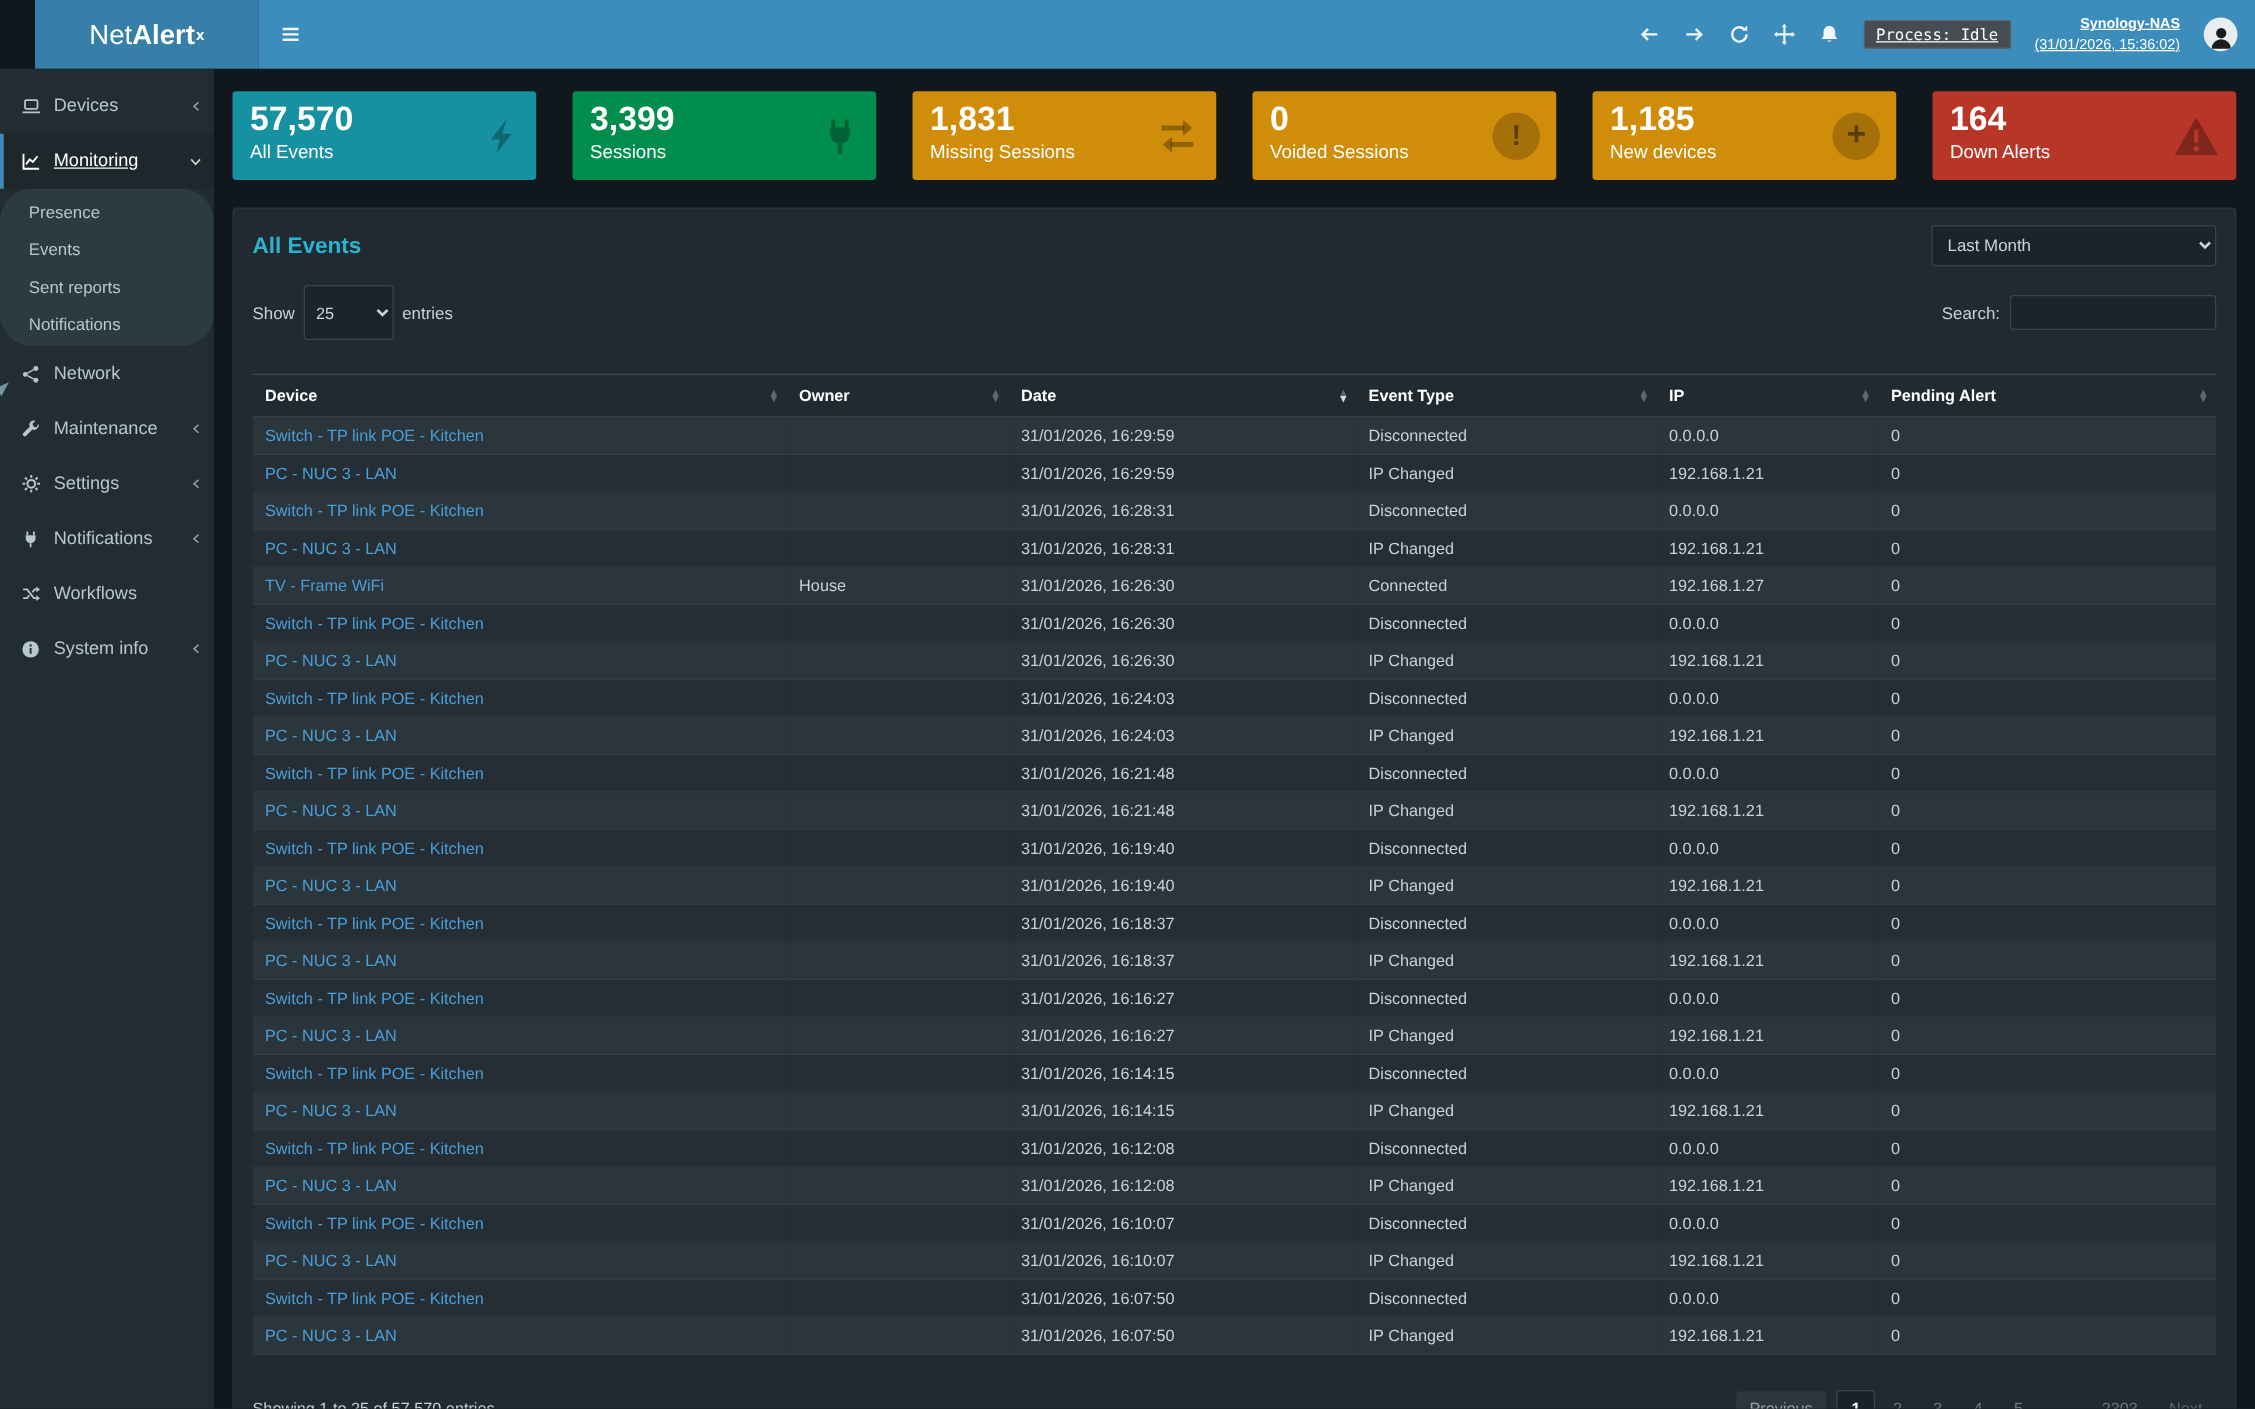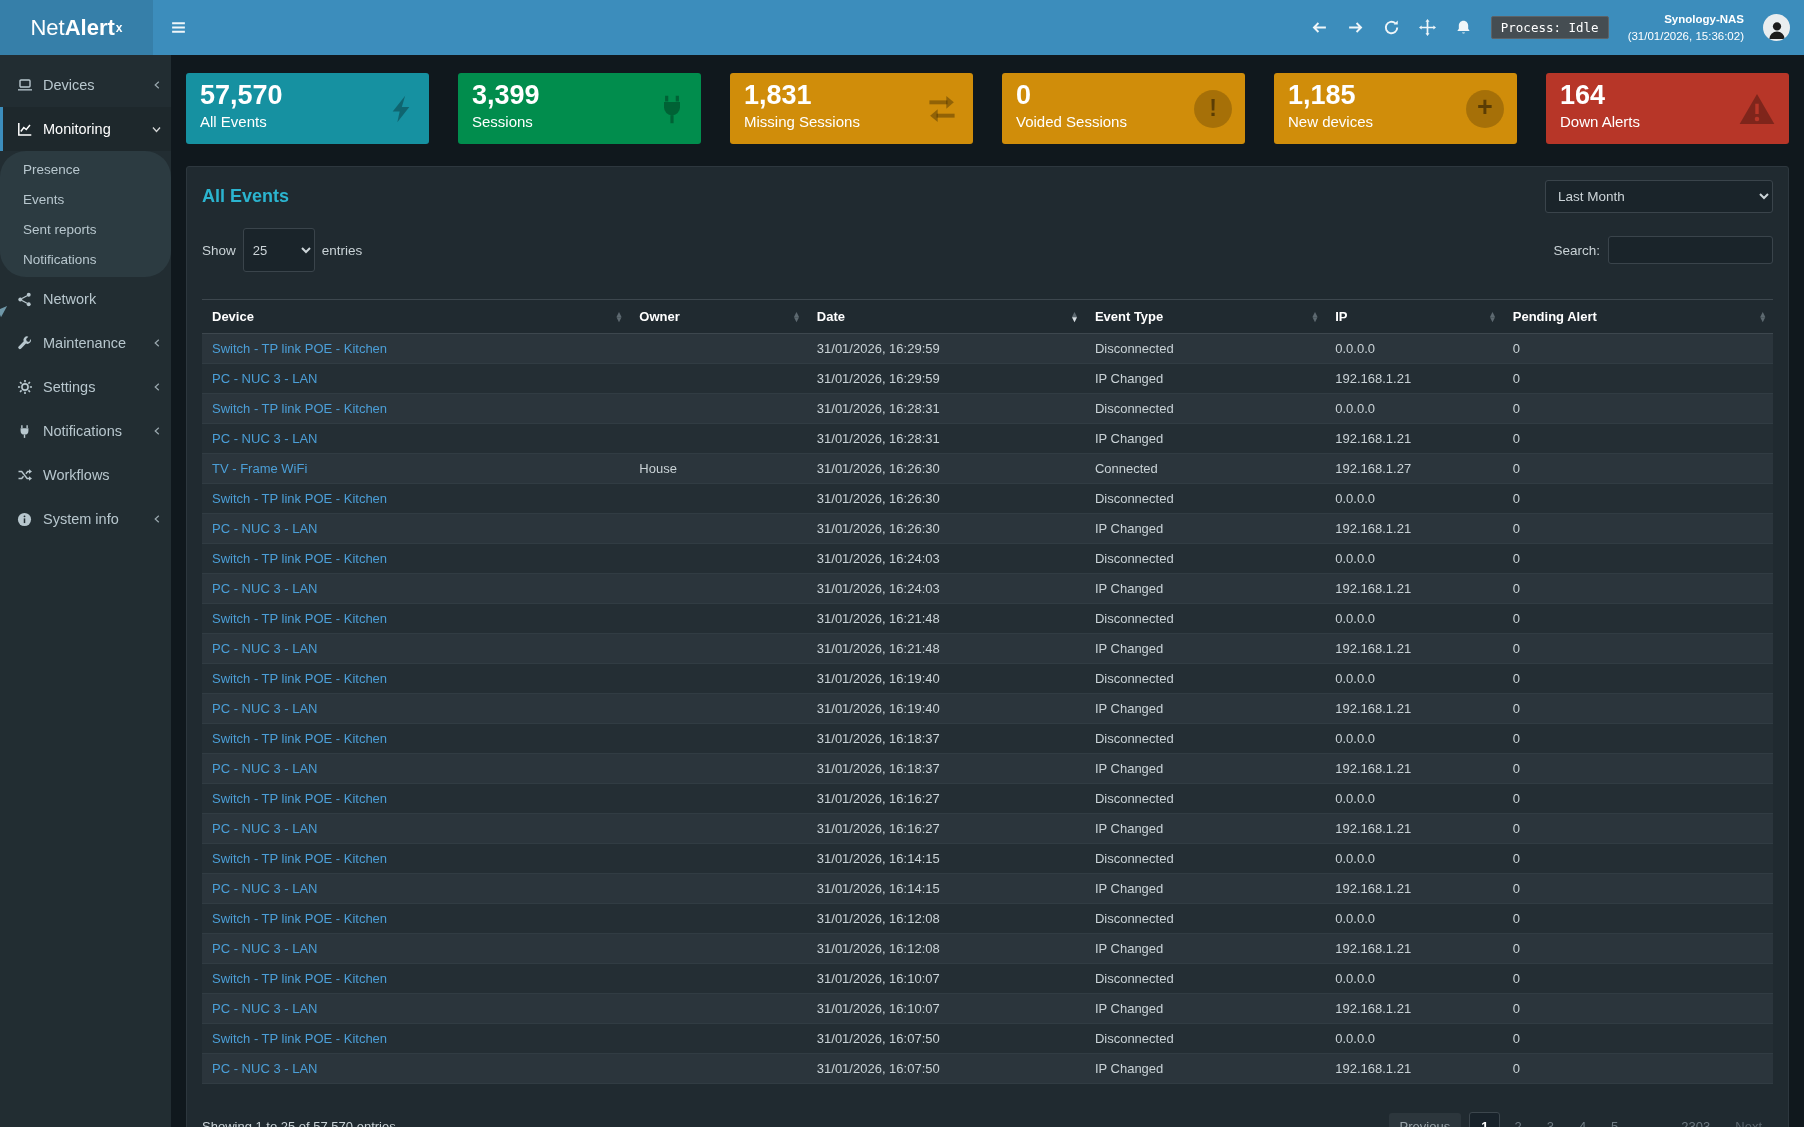--- a/index.html
+++ b/index.html
@@ -4,38 +4,38 @@
 <title></title>
 <style>
   * { box-sizing:border-box; margin:0; padding:0; }
   html,body { width:1804px; height:1127px; }
   body { background:#10181d; font-family:"Liberation Sans",sans-serif; color:#c9d2d6; overflow:hidden; }
   svg { display:block; }
   a { text-decoration:none; }
 
   
   .top { display:flex; height:55px; }
-  .logo { width:153px; background:#367fa9; color:#fff; display:flex; align-items:center; justify-content:center; font-size:22px; cursor:pointer; }
+  .logo { width:179px; background:#367fa9; color:#fff; display:flex; align-items:center; justify-content:center; font-size:22px; cursor:pointer;margin-left:28px; }
   .logo .bold { font-weight:bold; }
   .logo .sup { font-size:12px; vertical-align:super; margin-left:1px; font-weight:bold; }
-  .navbar { flex:1; background:#3c8dbc; display:flex; align-items:center; color:#fff; }
+  .navbar { flex:1; background:#3c8dbc; display:flex; align-items:center; color:#fff;text-decoration:underline; }
   .hamburger { width:50px; height:55px; display:flex; align-items:center; justify-content:center; cursor:pointer; }
   .nav-right { margin-left:auto; display:flex; align-items:center; gap:19px; padding-right:14px; }
   .nav-icn { opacity:.92; cursor:pointer; display:flex; }
   .process-badge { font-family:"DejaVu Sans Mono","Liberation Mono",monospace; font-size:12.5px; background:#454d52; border:1px solid #5c6368; border-radius:2px; padding:3px 9px; color:#fff; white-space:nowrap; }
   .host { text-align:right; font-size:11.5px; line-height:1.4; color:#fff; }
   .host .name { font-weight:bold; }
   .avatar { width:27px; height:27px; border-radius:50%; background:#e9edef; display:flex; align-items:flex-end; justify-content:center; overflow:hidden; cursor:pointer; }
 
   
   .app-body { display:flex; height:1072px; }
   .sidebar { width:171px; background:#222d32; flex-shrink:0; position:relative; padding-top:8px; }
   .s-item { height:44px; display:flex; align-items:center; gap:10px; padding:0 9px 0 13px; color:#b8c7ce; font-size:14.5px; cursor:pointer; border-left:3px solid transparent; }
   .s-item .lbl { flex:1; white-space:nowrap; }
-  .s-item.active { background:#1e282c; border-left-color:#3c8dbc; color:#fff; }
+  .s-item.active { background:#1e282c; border-left-color:#3c8dbc; color:#fff;text-decoration:underline; }
   .s-icn { width:17px; display:flex; justify-content:center; flex-shrink:0; }
   .chev { opacity:.8; display:flex; }
   .submenu { background:#2c3b41; padding:3px 0;border-radius:26px; }
   .sub-item { height:30px; display:flex; align-items:center; padding-left:23px; font-size:13.5px; color:#b8c7ce; cursor:pointer; }
   .edge-icn { position:absolute; left:-6px; top:250px; color:#6f97a8; }
 
   .content { flex:1; padding:18px 15px 0 15px; overflow:hidden; }
 
   
   .cards { display:flex; gap:29px; }

